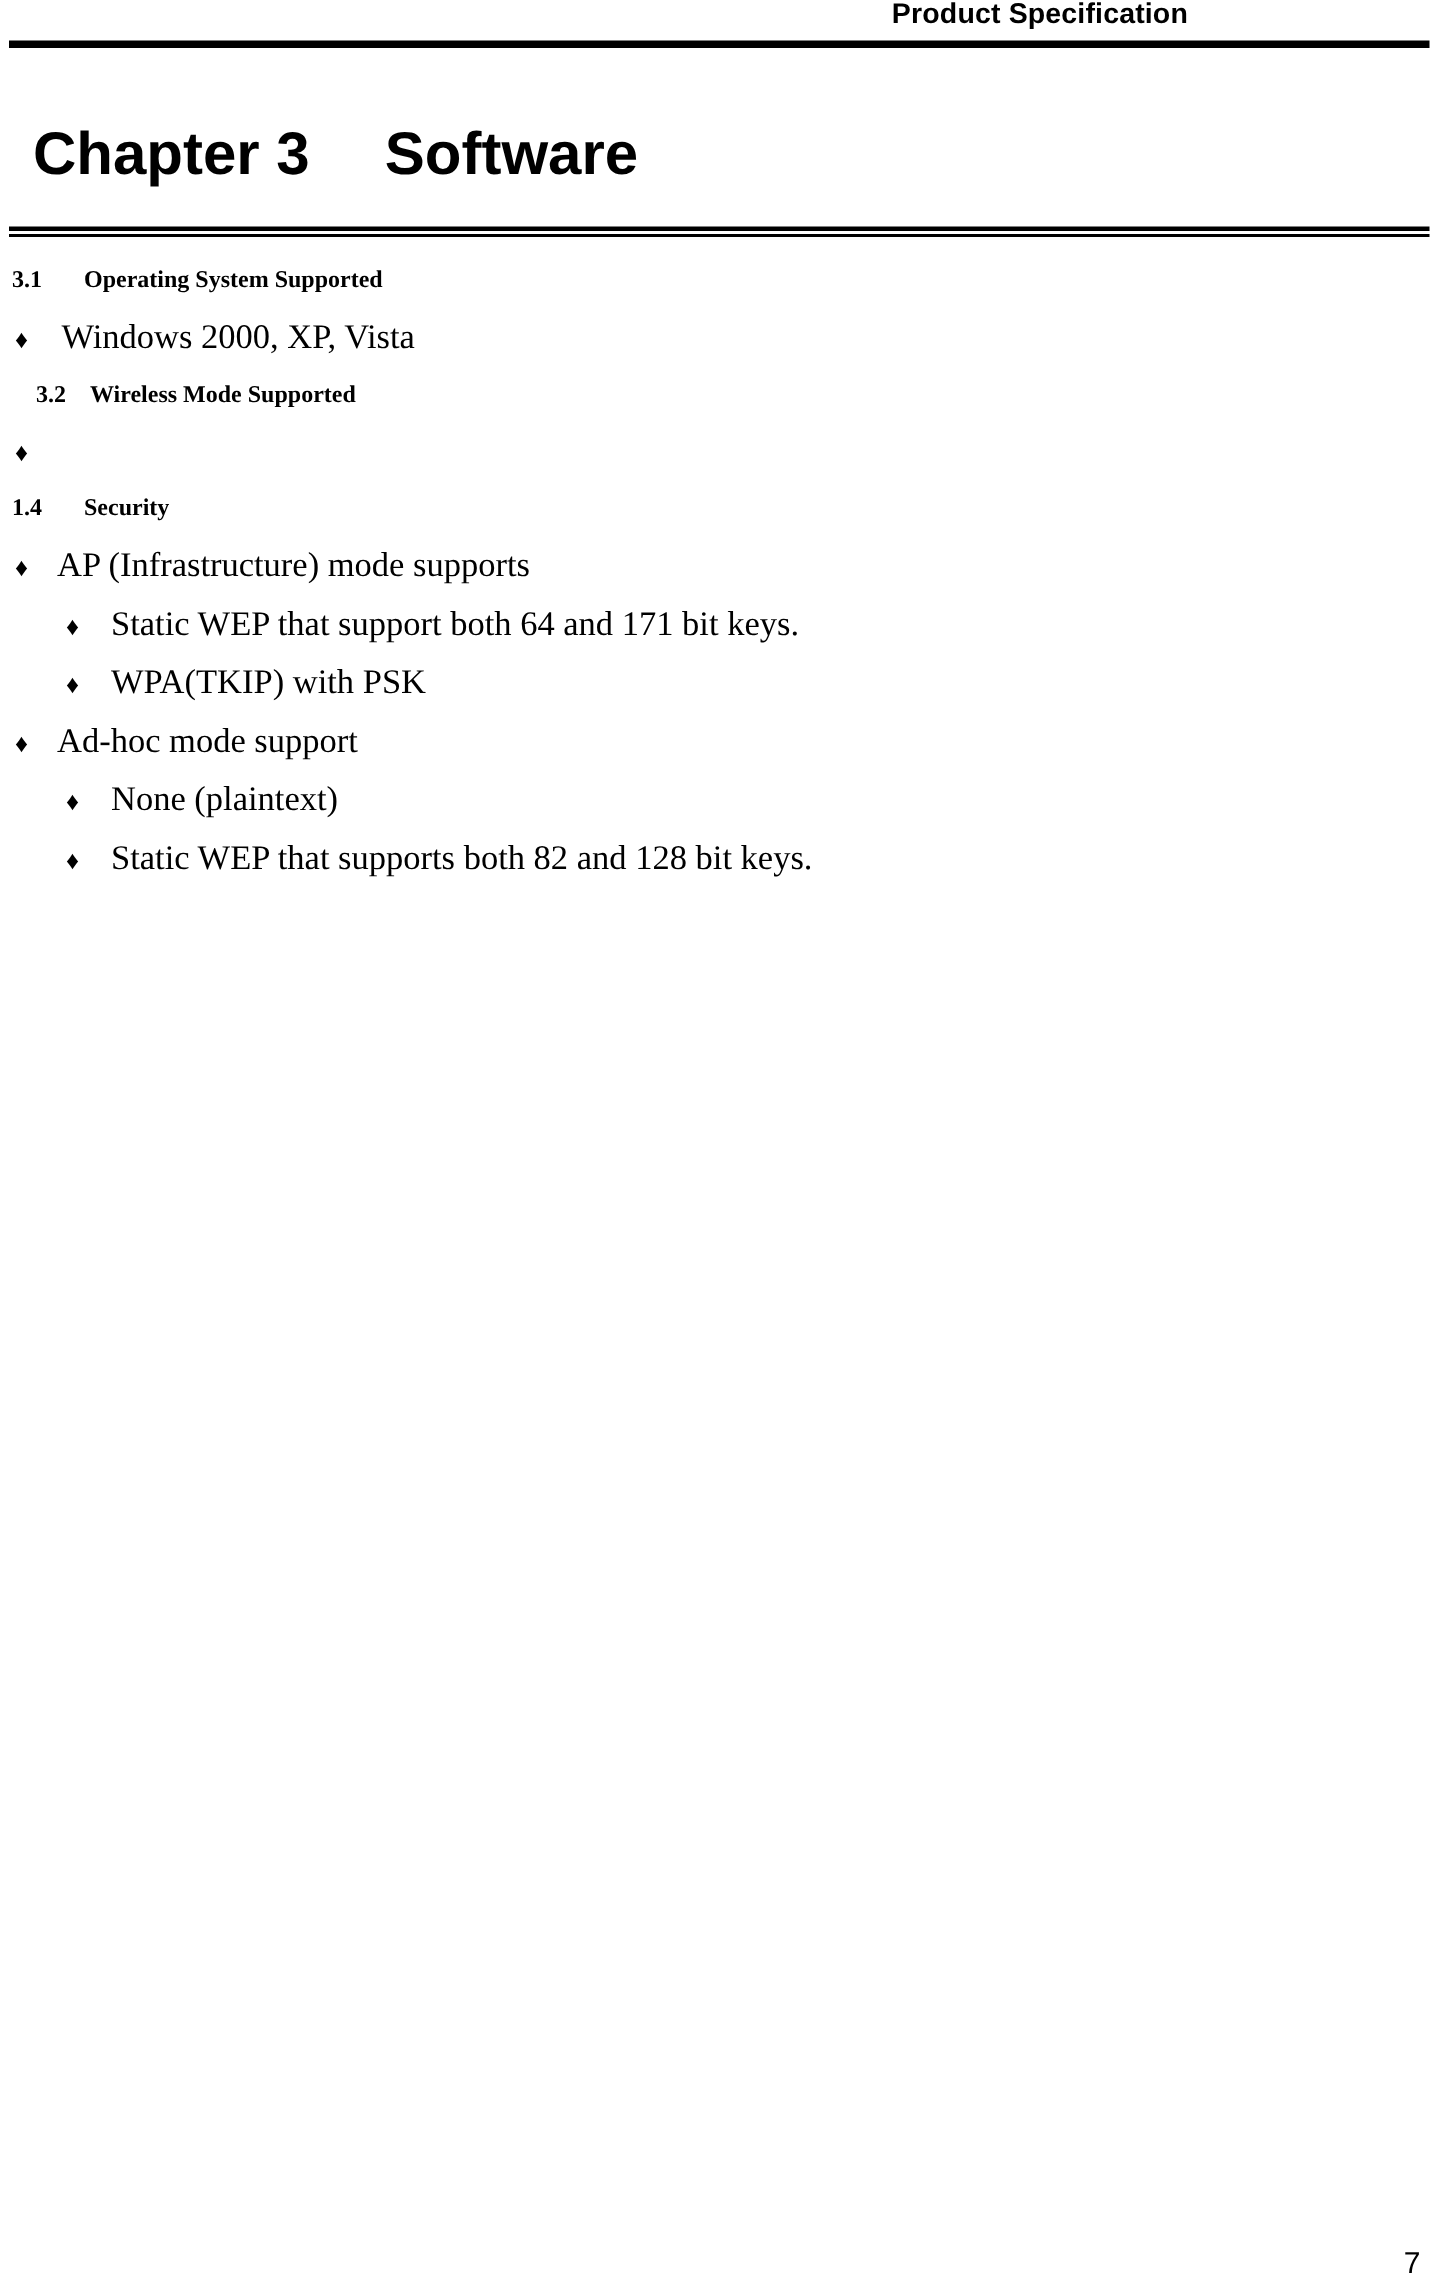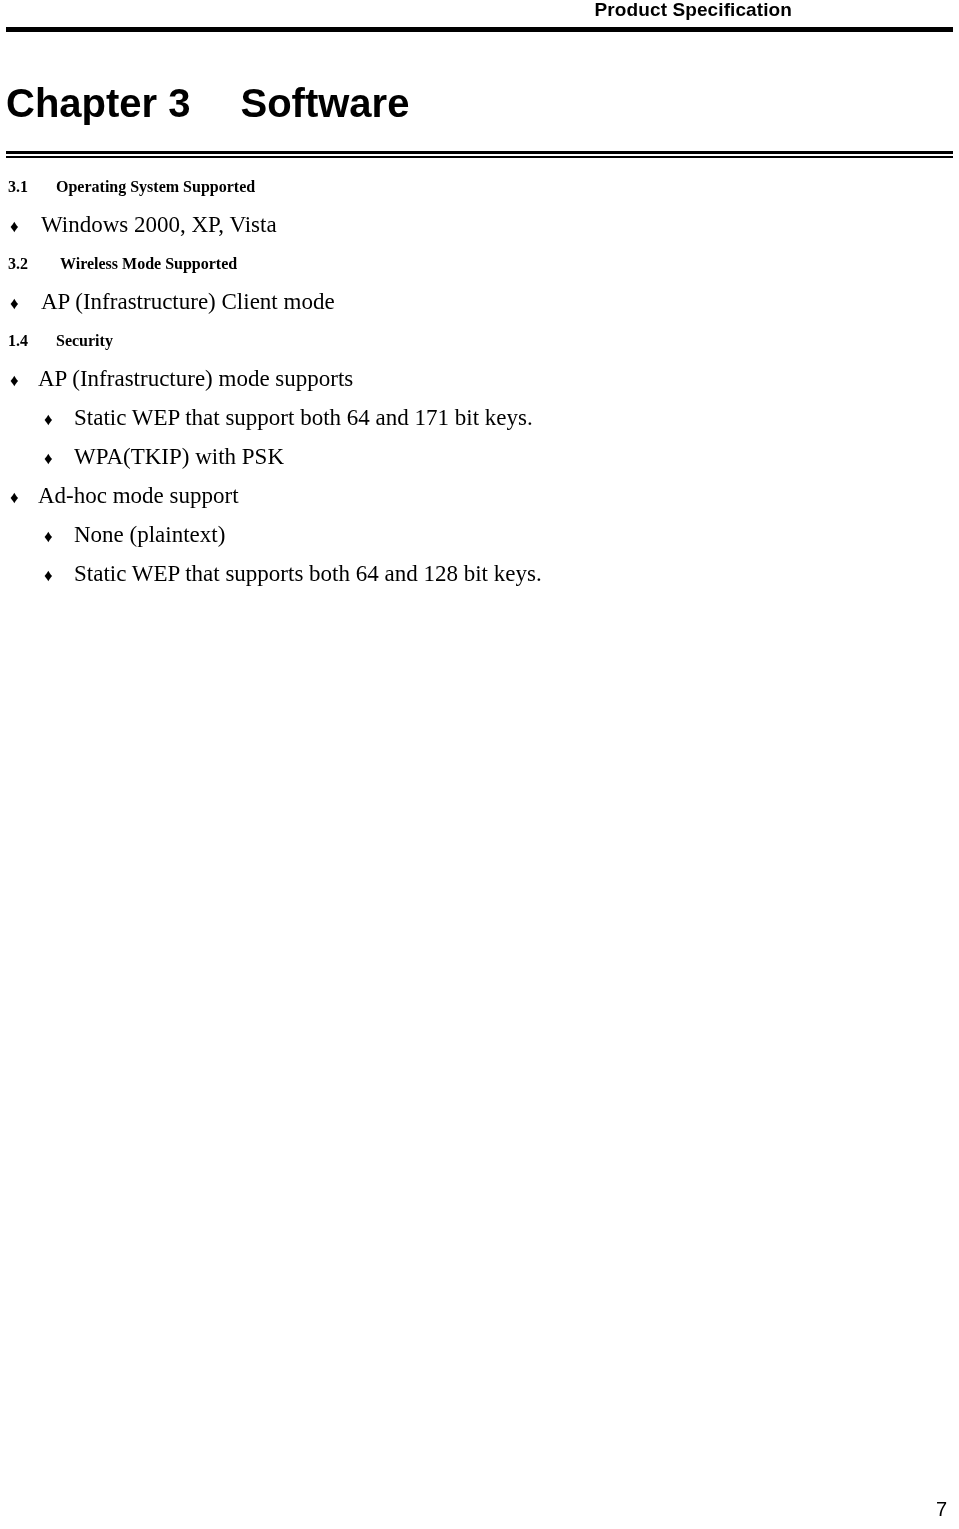--- a/index.html
+++ b/index.html
@@ -46,21 +46,21 @@
     left: 6px;
     top: 27px;
     width: 947px;
     height: 5px;
     background: #000000;
   }
 
   
   .chapter-title {
     position: absolute;
-    left: 6px;
+    left: 22px;
     top: 79px;
     font-family: "Liberation Sans", "DejaVu Sans", sans-serif;
     font-weight: bold;
     font-size: 40px;
     line-height: 48px;
     white-space: pre;
   }
   .chapter-gap {
     display: inline-block;
     width: 50px;
@@ -106,20 +106,21 @@
     line-height: 38px;
     padding-left: 8px;
     white-space: pre;
   }
   .sec-num {
     display: inline-block;
     width: 48px;
   }
   .sec-num.wide {
     width: 52px;
+    text-align: center;
   }
 
   .bullet-row {
     display: flex;
     align-items: baseline;
     font-size: 23px;
     line-height: 37px;
     white-space: pre;
   }
   .bullet-row.level-1 {
@@ -169,25 +170,25 @@
 
   <div class="chapter-rule">
     <div class="line-top"></div>
     <div class="line-bot"></div>
   </div>
 
   <div class="content" id="content-root">
       <div class="section-heading"><span class="sec-num">3.1</span><span>Operating System Supported</span></div>
       <div class="bullet-row level-1 indent-text"><span class="bullet-glyph">♦</span><span class="bullet-text">Windows 2000, XP, Vista</span></div>
       <div class="section-heading"><span class="sec-num wide">3.2</span><span>Wireless Mode Supported</span></div>
-      <div class="bullet-row level-1 indent-text"><span class="bullet-glyph">♦</span><span class="bullet-text">AP (Infrastructure) Client mode</span></div>
+      <div class="bullet-row level-1 indent-text"><span class="bullet-glyph">♦</span></div>
       <div class="section-heading"><span class="sec-num">1.4</span><span>Security</span></div>
       <div class="bullet-row level-1"><span class="bullet-glyph">♦</span><span class="bullet-text">AP (Infrastructure) mode supports</span></div>
       <div class="bullet-row level-2"><span class="bullet-glyph">♦</span><span class="bullet-text">Static WEP that support both 64 and 171 bit keys.</span></div>
       <div class="bullet-row level-2"><span class="bullet-glyph">♦</span><span class="bullet-text">WPA(TKIP) with PSK</span></div>
       <div class="bullet-row level-1"><span class="bullet-glyph">♦</span><span class="bullet-text">Ad-hoc mode support</span></div>
       <div class="bullet-row level-2"><span class="bullet-glyph">♦</span><span class="bullet-text">None (plaintext)</span></div>
-      <div class="bullet-row level-2"><span class="bullet-glyph">♦</span><span class="bullet-text">Static WEP that supports both 64 and 128 bit keys.</span></div>
+      <div class="bullet-row level-2"><span class="bullet-glyph">♦</span><span class="bullet-text">Static WEP that supports both 82 and 128 bit keys.</span></div>
     </div>
 
   <div class="page-number">7</div>
 
 </div>
 
 </body></html>

